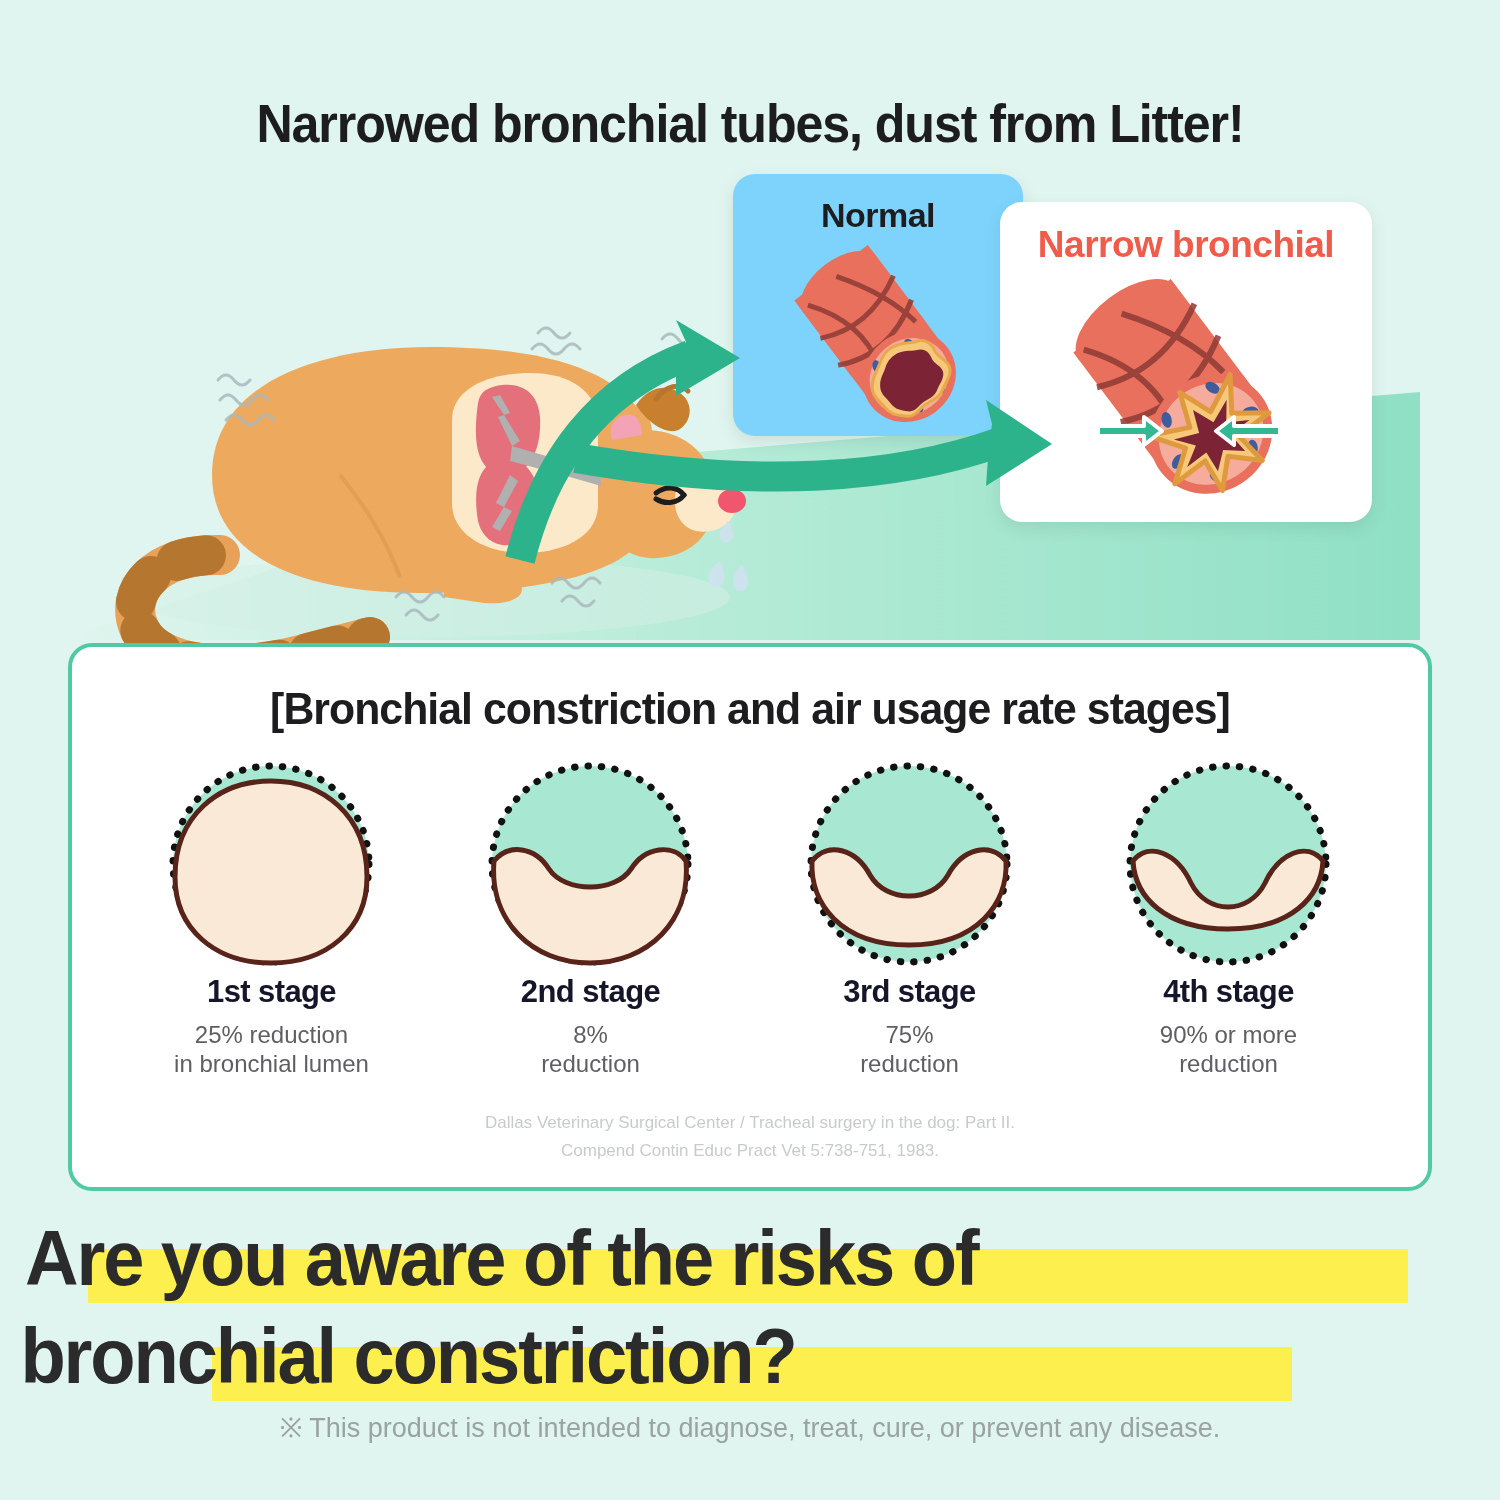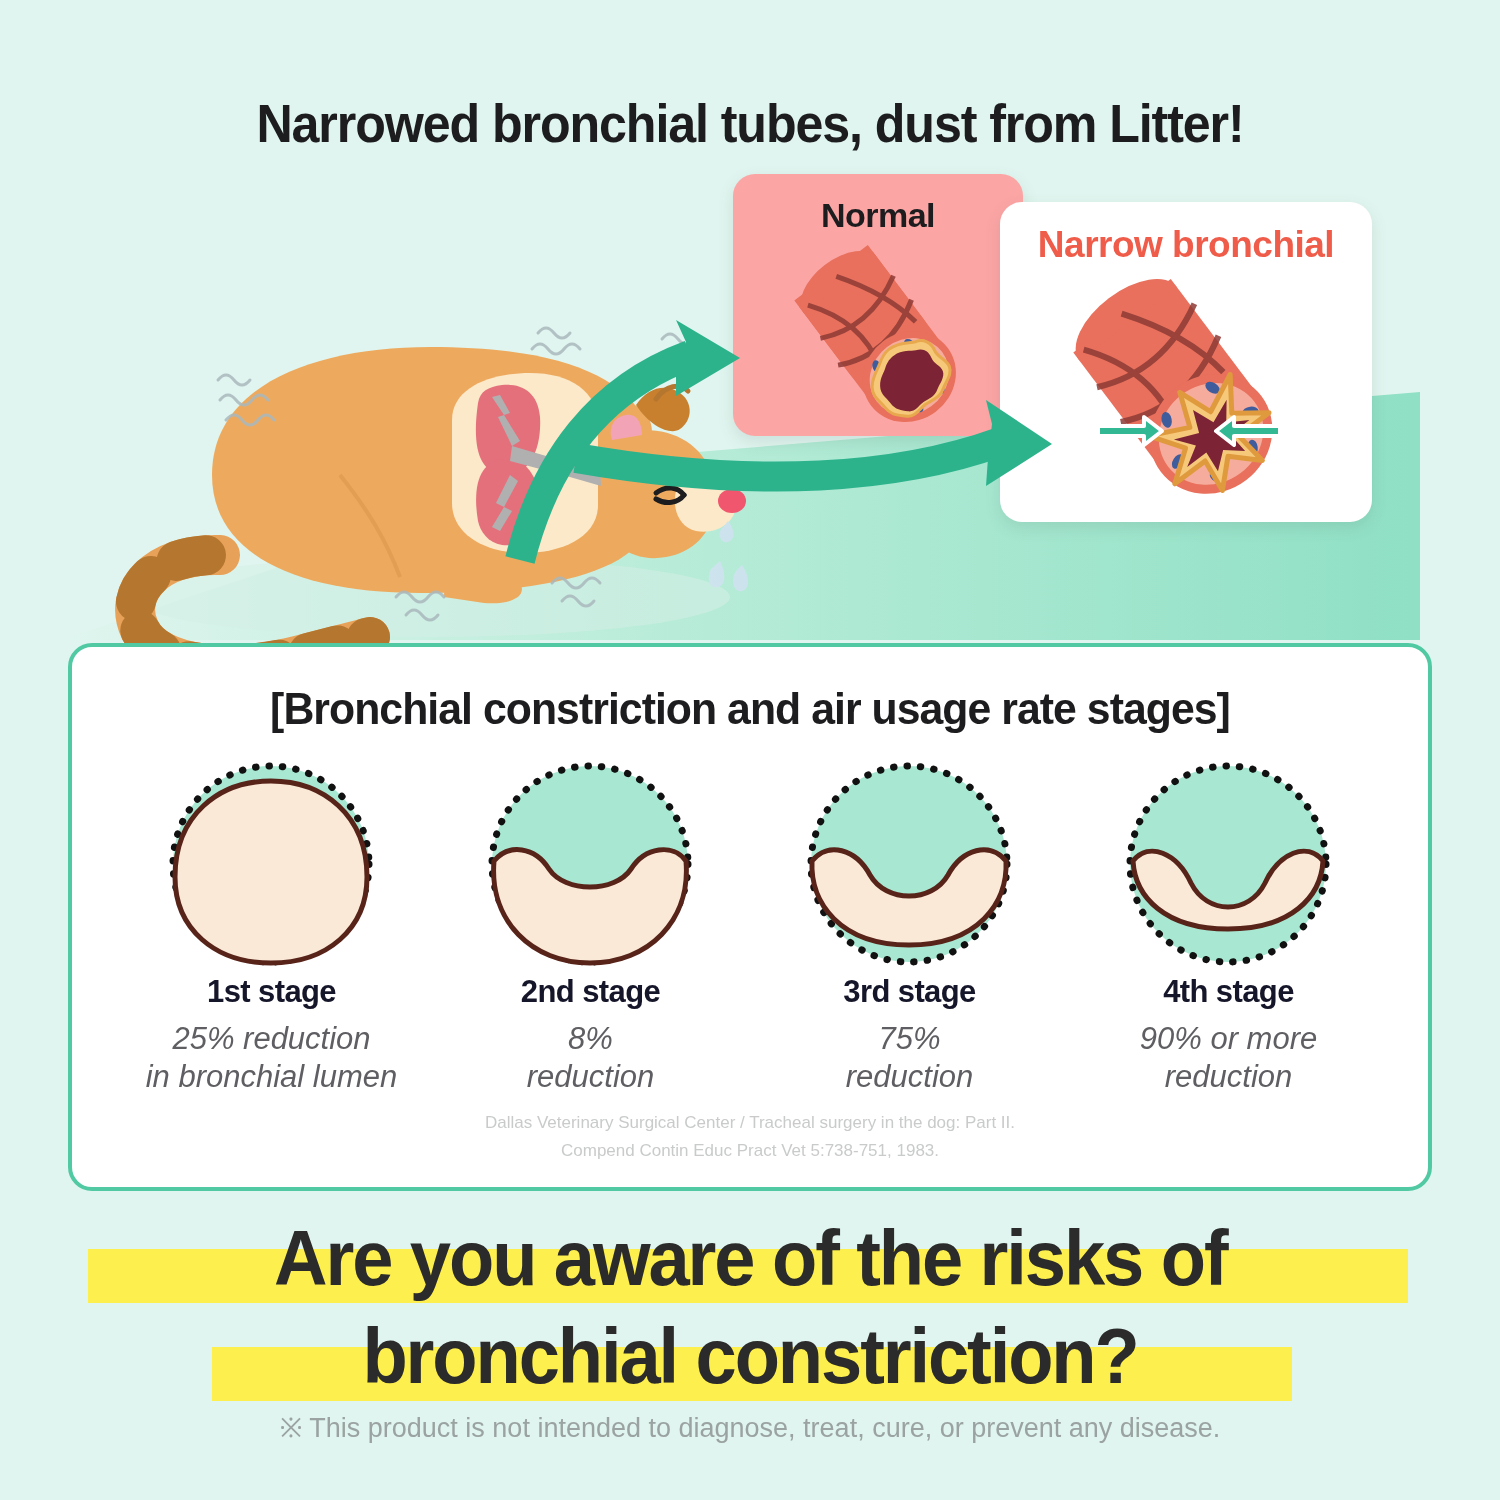--- a/index.html
+++ b/index.html
@@ -24,21 +24,21 @@
 
   
   #illus{position:absolute;left:0;top:160px;width:1500px;height:480px;}
 
   .card{
     position:absolute;
     background:#fdfffe;
     border-radius:22px;
     box-shadow:0 6px 16px rgba(60,90,80,.13);
   }
-  .card-normal{ left:733px; top:14px; width:290px; height:262px; background:#fca5a5;}
+  .card-normal{ left:733px; top:14px; width:290px; height:262px; background:#7dd3fc;}
   .card-narrow{ left:1000px; top:42px; width:372px; height:320px; background:#ffffff;}
 
   .card-label{
     position:absolute; left:0; width:100%;
     text-align:center; font-weight:bold;
     letter-spacing:-.5px;
   }
   .lab-normal{ top:22px; font-size:34px; color:#1d1d1f;}
   .lab-narrow{ top:22px; font-size:37px; color:#ef5c4a;}
 
@@ -62,32 +62,31 @@
     position:absolute; left:40px; top:110px; width:1276px;
     display:flex; justify-content:space-around; align-items:flex-end;
   }
   .stage{ width:300px; text-align:center; }
   .stage-art{ height:215px; display:flex; align-items:center; justify-content:center;}
   .stage-name{
     font-size:31px; font-weight:bold; color:#16162a;
     letter-spacing:-.6px; margin-top:2px;
   }
   .stage-desc{
-    font-size:31px; color:#5f5f63; line-height:1.22; margin-top:10px;
+    font-size:24px; color:#5f5f63; line-height:1.22; margin-top:10px;
     font-weight:400;
-    font-style:italic;
   }
   .citation{
     position:absolute; left:0; bottom:22px; width:100%;
     text-align:center; font-size:17px; color:#c9cbcb; line-height:1.65;
   }
 
   
   #headline{
-    position:absolute; left:0; top:1213px; width:1500px; text-align:center;
+    position:absolute; left:0; top:1213px; width:1500px; text-align:left;
   }
   .hl-line{ position:relative; display:block; height:98px; }
   .hl-text{
     position:relative; z-index:2;
     font-size:78px; font-weight:bold; color:#2b2b2b;
     letter-spacing:-2.2px; white-space:nowrap;
     display:inline-block;
     transform:scaleX(0.95);
   }
   .hl-mark{

